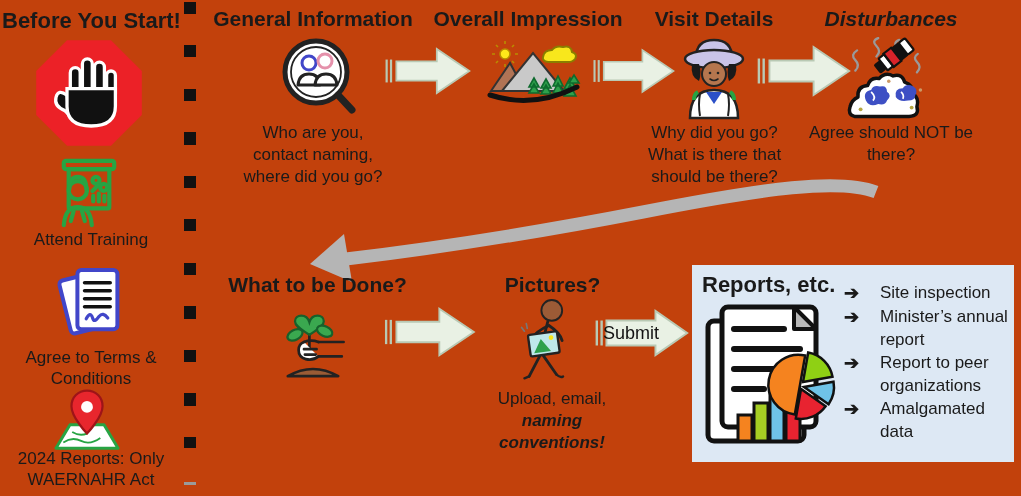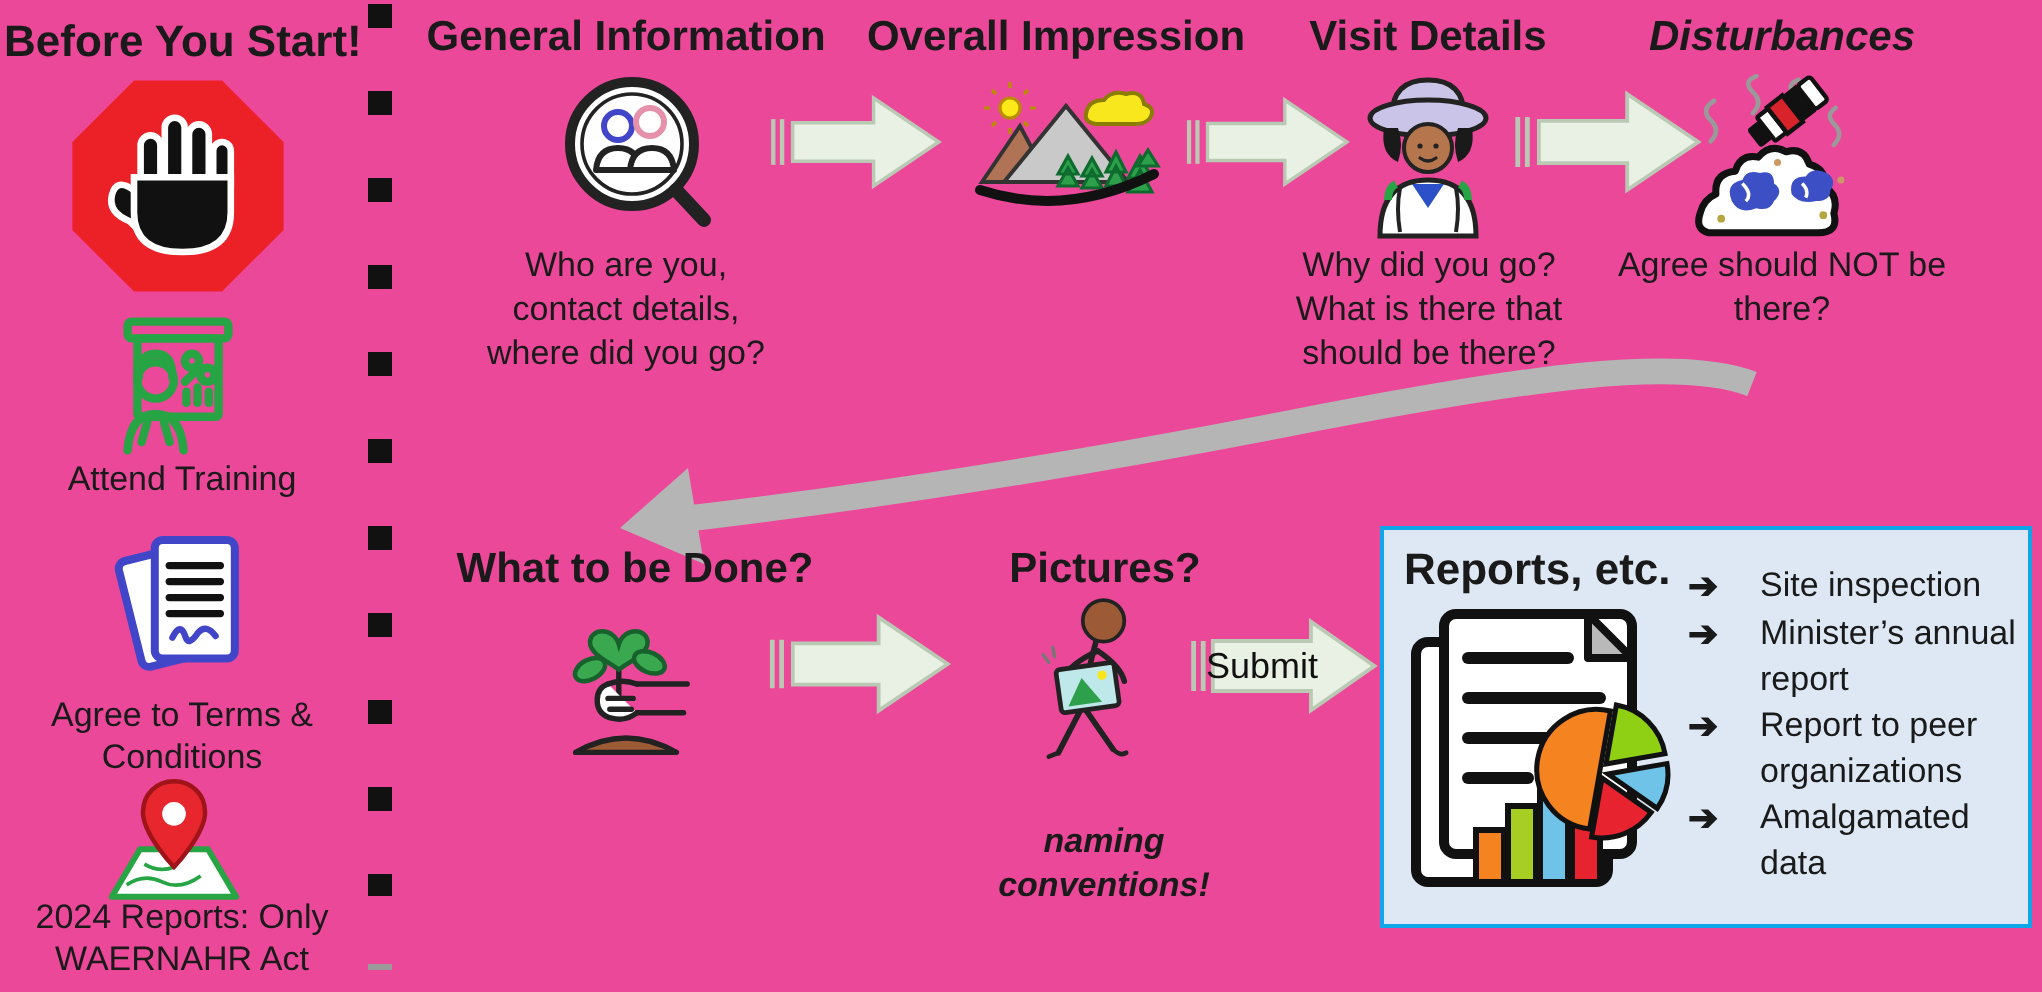--- a/index.html
+++ b/index.html
@@ -1,17 +1,17 @@
 <!DOCTYPE html>
 <html><head>
 <meta charset="utf-8">
 <style>
   html,body{margin:0;padding:0;background:#fff;}
   .canvas{
-    position:relative; width:1021px; height:496px; background:#ec4899;
+    position:relative; width:1021px; height:496px; background:#c2410c;
     font-family:"Liberation Sans", sans-serif; color:#1a1a1a; overflow:hidden;
   }
   .abs{position:absolute;}
   .hd{font-weight:bold; font-size:21px; text-align:center; line-height:1.1; white-space:nowrap;}
   .desc{font-size:17px; text-align:center; line-height:1.28;}
   .sb-title{font-weight:bold; font-size:22px; text-align:center; white-space:nowrap;}
   .sb-label{font-size:17px; text-align:center; line-height:1.25;}
   
   .sep{
     width:12px; background:repeating-linear-gradient(to bottom,#111 0 12px,transparent 12px 43.5px);
@@ -20,21 +20,21 @@
   
   .garrow polygon{fill:#e9f1e4;stroke:#b9c9b4;stroke-width:2;}
   .garrow line{stroke:#b9c9b4;stroke-width:2.5;}
   .submit-wrap span{
     position:absolute; left:10px; top:0; width:58px; height:44px;
     display:flex; align-items:center; justify-content:center;
     font-size:18px; color:#111;
   }
   
   .panel{
-    background:#dde8f4; border:2px solid #0ea5e9; box-sizing:border-box;
+    background:#dde8f4; border:2px solid #c2410c; box-sizing:border-box;
   }
   .panel-title{font-weight:bold; font-size:22px; white-space:nowrap;}
   .plist{display:flex; flex-direction:column; gap:1px;}
   .plist .row{display:flex; align-items:flex-start;}
   .plist .glyph{font-size:18px; font-weight:bold; width:22px; flex:0 0 22px; margin-right:14px; line-height:1.3;}
   .plist .txt{font-size:17px; line-height:1.32; width:132px;}
   .em-bi{font-weight:bold; font-style:italic;}
   svg{display:block;}
 </style>
 </head>
@@ -105,21 +105,21 @@
 
   <svg class="abs" style="left:274px;top:32px;" width="96" height="88" viewBox="0 0 96 88">
     <circle cx="42" cy="40" r="31" fill="#fff" stroke="#222" stroke-width="5"></circle>
     <circle cx="42" cy="40" r="25" fill="#fff" stroke="#222" stroke-width="1.8"></circle>
     <circle cx="35" cy="31" r="7" fill="#fff" stroke="#4146c9" stroke-width="3"></circle>
     <circle cx="51" cy="29" r="7" fill="#fff" stroke="#e591ab" stroke-width="3"></circle>
     <path d="M24,53 q1,-11 11,-11 q10,0 11,11 z" fill="#fff" stroke="#222" stroke-width="3" stroke-linejoin="round"></path>
     <path d="M41,53 q1,-11 11,-11 q10,0 11,11 z" fill="#fff" stroke="#222" stroke-width="3" stroke-linejoin="round"></path>
     <path d="M64,63 l14,15" stroke="#222" stroke-width="7" stroke-linecap="round" fill="none"></path>
   </svg>
-  <div class="abs desc" style="left:238px;top:122px;width:150px;">Who are you, contact details, where did you go?</div>
+  <div class="abs desc" style="left:238px;top:122px;width:150px;">Who are you, contact naming, where did you go?</div>
 
   <svg class="abs" style="left:485px;top:41px;" width="96" height="64" viewBox="0 0 96 64">
     <g stroke="#b98d00" stroke-width="1.6">
       <circle cx="20" cy="13" r="5" fill="#ffe81a"></circle>
       <path d="M20,3 v-3 M20,23 v3 M10,13 h-3 M30,13 h3 M13,6 l-2,-2 M27,6 l2,-2 M13,20 l-2,2 M27,20 l2,2" fill="none"></path>
     </g>
     <path d="M58,16 q1,-7 9,-7 q4,-5 11,-3 q8,-2 9,5 q6,2 3,7 q-2,3 -7,3 h-20 q-6,-1 -5,-5 z" fill="#f8e71c" stroke="#8a7d00" stroke-width="2"></path>
     <polygon points="6,50 25,22 40,50" fill="#b07355" stroke="#333" stroke-width="2"></polygon>
     <polygon points="17,50 48,12 79,50" fill="#c9c9c9" stroke="#333" stroke-width="2"></polygon>
     <g stroke="#0e6b2e" stroke-width="1.6" fill="#2ea04c">
@@ -223,21 +223,21 @@
     <path d="M15,84 l-5,2 M44,82 q4,4 7,2" stroke="#222" stroke-width="2.5" fill="none" stroke-linecap="round"></path>
     <path d="M36,30 q-14,6 -20,16 M36,30 q12,8 14,16" stroke="#222" stroke-width="3" fill="none" stroke-linecap="round"></path>
     <g transform="rotate(-8 30 49)">
       <rect x="15" y="38" width="31" height="23" rx="2" fill="#bfe8ea" stroke="#222" stroke-width="2.5"></rect>
       <polygon points="19,58 28,44 37,58" fill="#2ea04c"></polygon>
       <circle cx="39" cy="44" r="2.5" fill="#f8e71c"></circle>
     </g>
     <path d="M10,36 l-3,-4 M13,33 l-1,-5" stroke="#777" stroke-width="1.8" stroke-linecap="round"></path>
   </svg>
   <div class="abs desc" style="left:487px;top:388px;width:130px;">
-    <br>
+    <span>Upload, email,</span><br>
     <span class="em-bi">naming conventions!</span>
   </div>
 
   <div class="abs submit-wrap" style="left:592px;top:308px;width:100px;height:50px;">
     <svg class="garrow" width="100" height="50" viewBox="0 0 100 52">
       <line x1="3" y1="13" x2="3" y2="39"></line>
         <line x1="8" y1="13" x2="8" y2="39"></line>
       <polygon points="13,13 64,13 64,3 97,26 64,49 64,39 13,39"></polygon>
     </svg>
     <span style="top:3px;left:14px;width:50px;">Submit</span>

